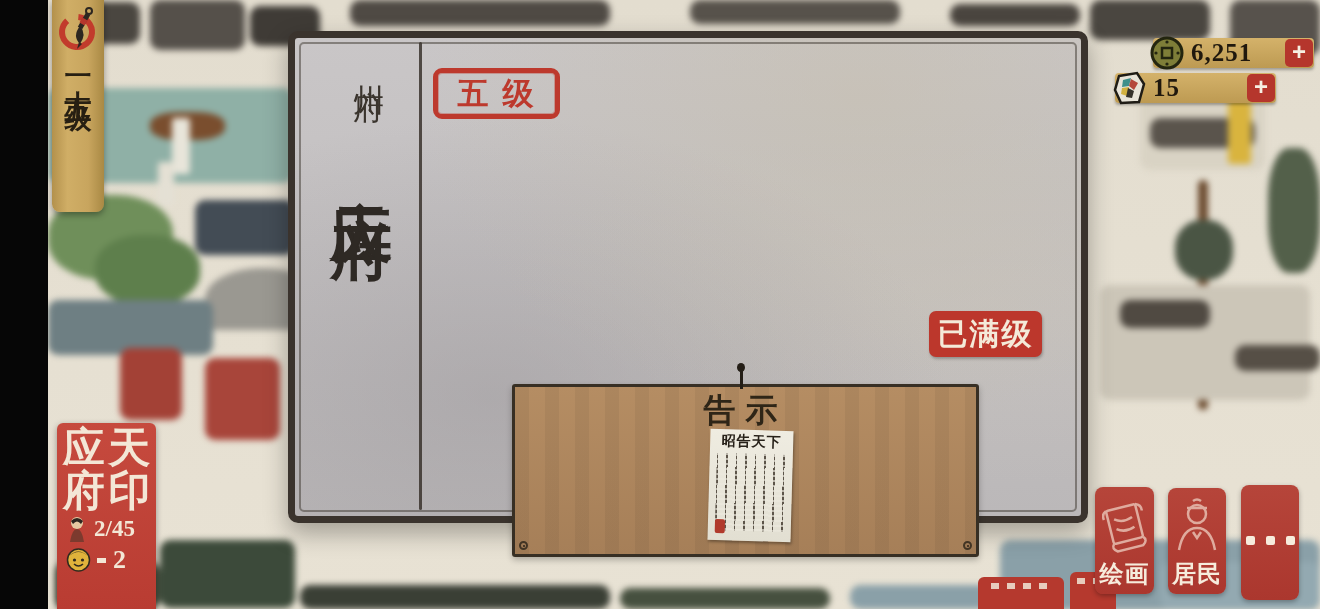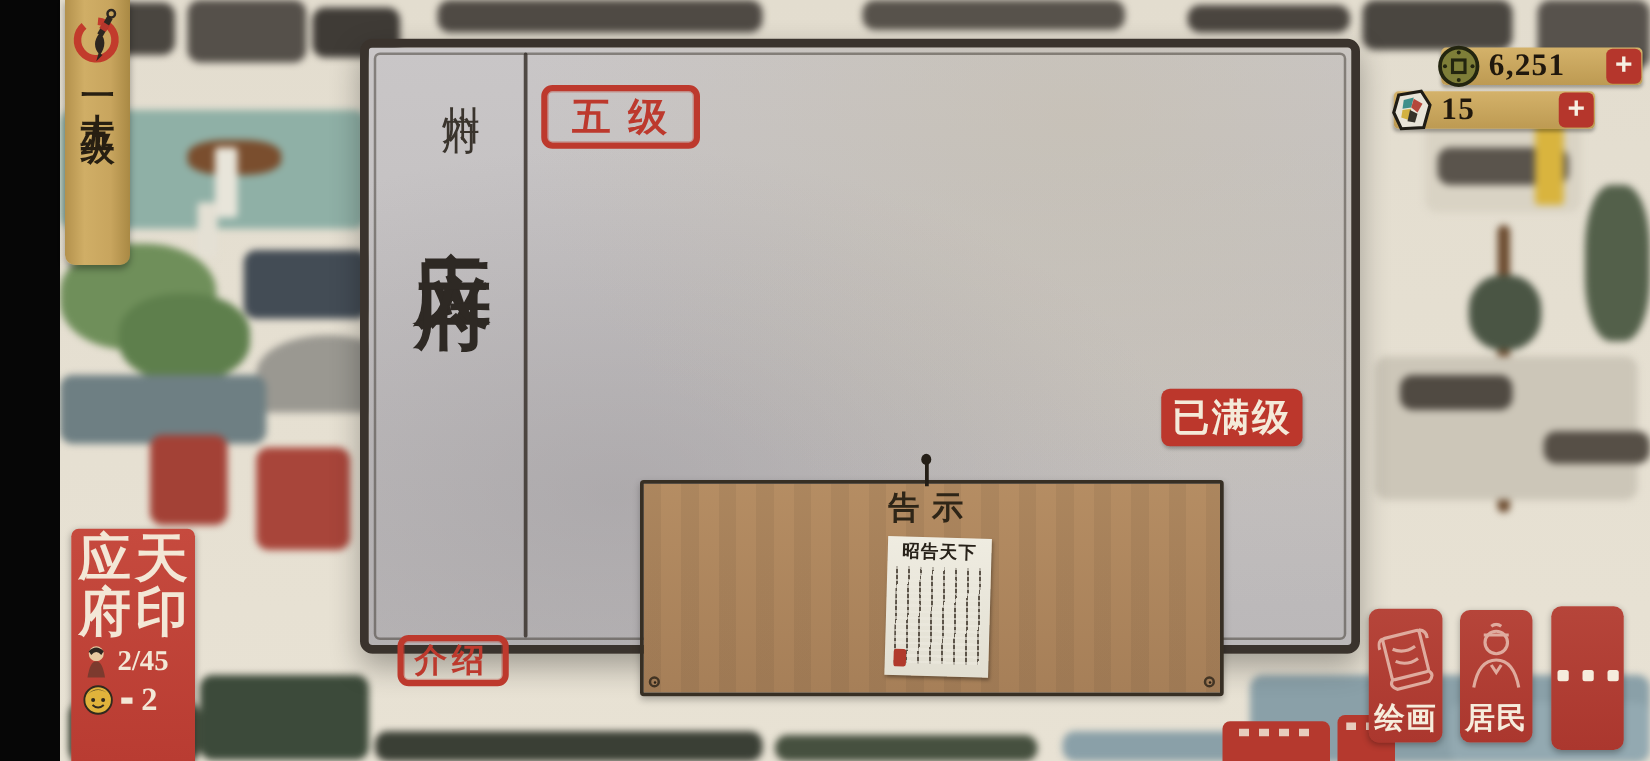--- a/index.html
+++ b/index.html
@@ -63,21 +63,21 @@
     font-size:26px;letter-spacing:4px;padding-left:4px;cursor:pointer;background:transparent;}
 
   
   .board{position:absolute;left:217px;top:346px;width:467px;height:173px;
     border:3px solid #372f24;border-radius:3px;
     background:
       repeating-linear-gradient(90deg, rgba(0,0,0,.05) 0 14px, transparent 14px 30px),
       linear-gradient(#b58d63,#a67f58);
     box-shadow:0 3px 6px rgba(0,0,0,.25);}
   .board-title{position:absolute;left:0;right:0;top:2px;text-align:center;
-    font-size:25px;font-weight:bold;color:#2e2517;letter-spacing:10px;}
+    font-size:32px;font-weight:bold;color:#2e2517;letter-spacing:10px;}
   .board-pin{position:absolute;left:222px;top:-24px;width:8px;height:26px;}
   .board-pin .head{position:absolute;left:0;top:0;width:8px;height:9px;background:#241e16;border-radius:50%;}
   .board-pin .rod{position:absolute;left:3px;top:7px;width:3px;height:19px;background:#241e16;}
   .screw{position:absolute;width:9px;height:9px;border:2px solid rgba(43,35,24,.8);
     border-radius:50%;}
   .screw::after{content:"";position:absolute;left:2px;top:2px;width:2px;height:2px;
     background:#2b2318;border-radius:50%;}
 
   
   .paper{position:absolute;left:194px;top:43px;width:83px;height:111px;
@@ -209,21 +209,20 @@
   <div class="panel">
     <div class="inner-line"></div>
     <div class="divider"></div>
 
     <div class="panel-cat v-text">州府</div>
     <div class="panel-title v-text">应天府</div>
 
     <div class="stamp-outline badge-level">五级</div>
     <div class="badge-max">已满级</div>
 
-    <button class="stamp-outline intro-btn">介绍</button>
 
     <div class="board">
       <div class="board-pin">
         <span class="head"></span>
           <span class="rod"></span>
       </div>
       <div class="board-title">告示</div>
       <div class="paper">
         <div class="paper-title">昭告天下</div>
         <div class="paper-cols"></div>

